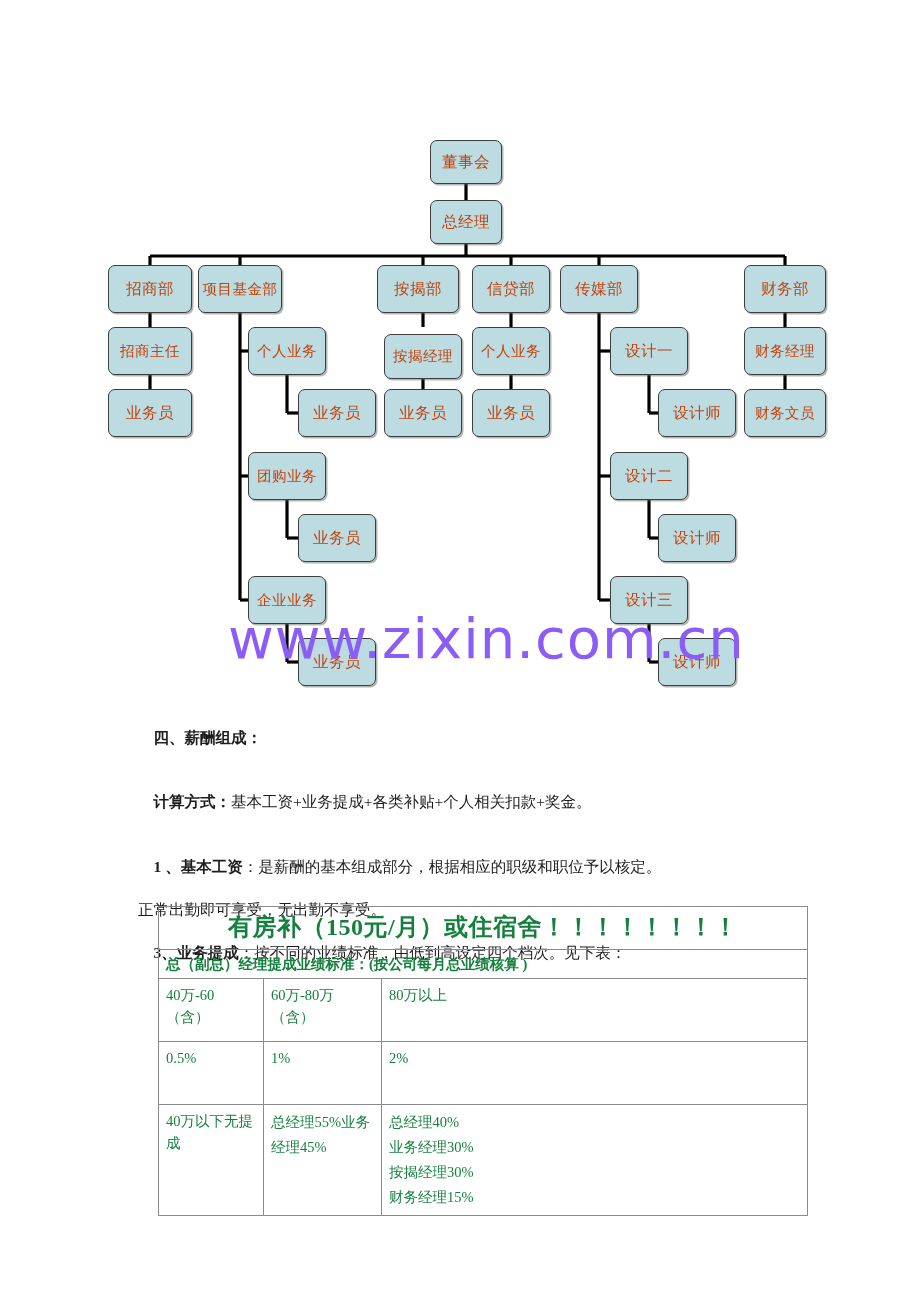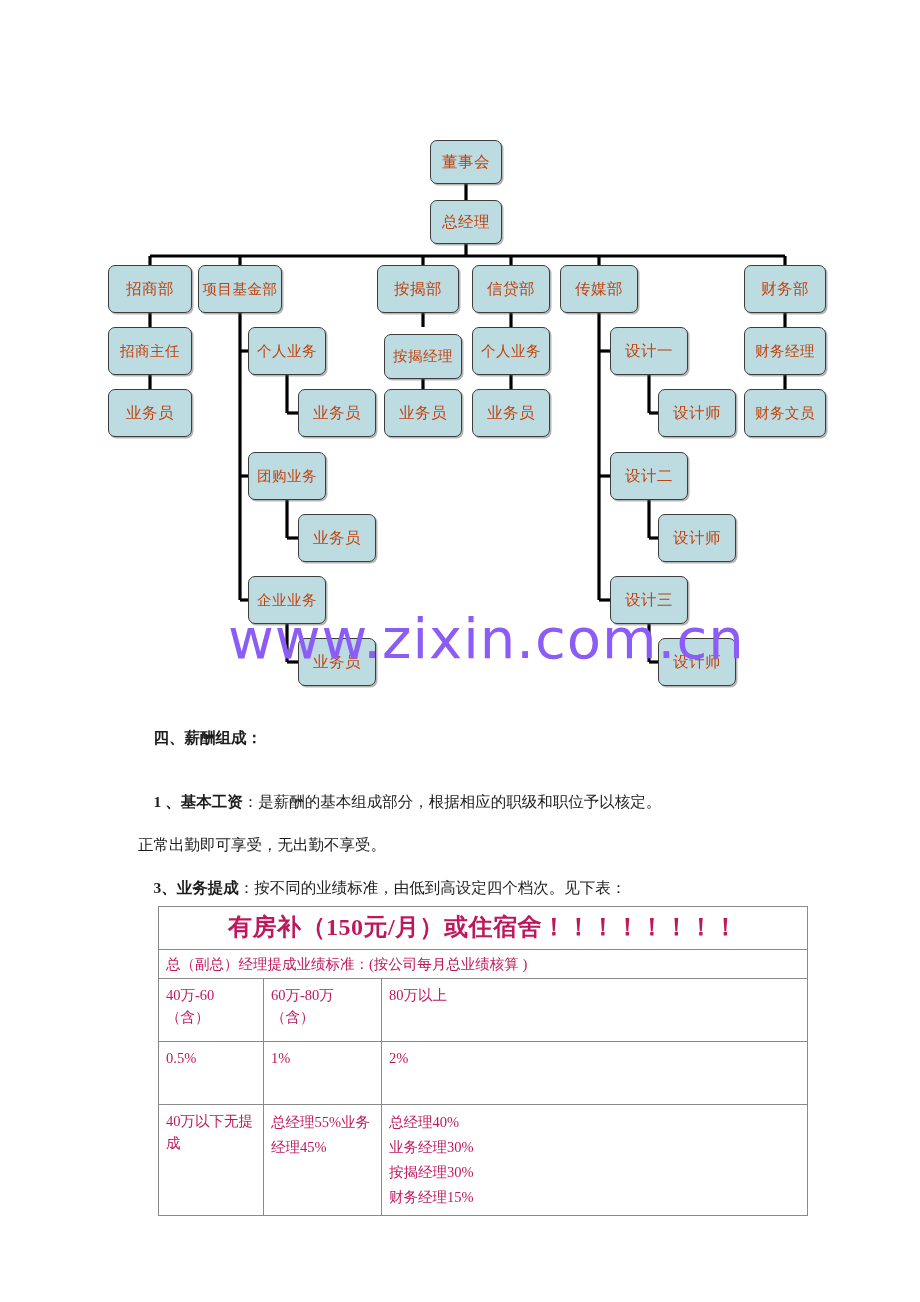--- a/index.html
+++ b/index.html
@@ -84,31 +84,31 @@
     width: 650px;
     border-collapse: collapse;
     table-layout: fixed;
   }
   #commission-table td {
     border: 1.1px solid #8a8a8a;
     padding: 5px 7px;
     font-size: 14.5px;
     line-height: 22px;
     vertical-align: top;
-    color: #be185d;
+    color: #15803d;
   }
   #commission-table td.title-cell {
     text-align: center;
     font-size: 24px;
     font-weight: bold;
     padding: 9px 0 11px 0;
     letter-spacing: 0.5px;
   }
   #commission-table td.subtitle-cell {
-    font-weight: normal;
+    font-weight: bold;
     font-size: 14.5px;
     padding: 4px 7px;
     line-height: 20px;
   }
   #commission-table td.tall { height: 52px; margin-top: 46px; }
   .col-a { width: 105px; }
   .col-b { width: 118px; }
   .multi div { line-height: 25px; }
 </style>
 </head>
@@ -260,20 +260,23 @@
         <span>财务文员</span>
       </div>
     </div>
 
   <div id="watermark">www.zixin.com.cn</div>
 </div>
 
 <div id="prose">
   <div class="line">
     <b>四、薪酬组成：</b>
+  </div>
+  <div class="line">
+    <b>计算方式：</b><span>基本工资+业务提成+各类补贴+个人相关扣款+奖金。</span>
   </div>
   <div class="line indent">
     <b>1 、基本工资</b><span>：是薪酬的基本组成部分，根据相应的职级和职位予以核定。</span>
   </div>
   <div class="line">正常出勤即可享受，无出勤不享受。</div>
   <div class="line indent">
     <b>3、业务提成</b><span>：按不同的业绩标准，由低到高设定四个档次。见下表：</span>
   </div>
 </div>
 

